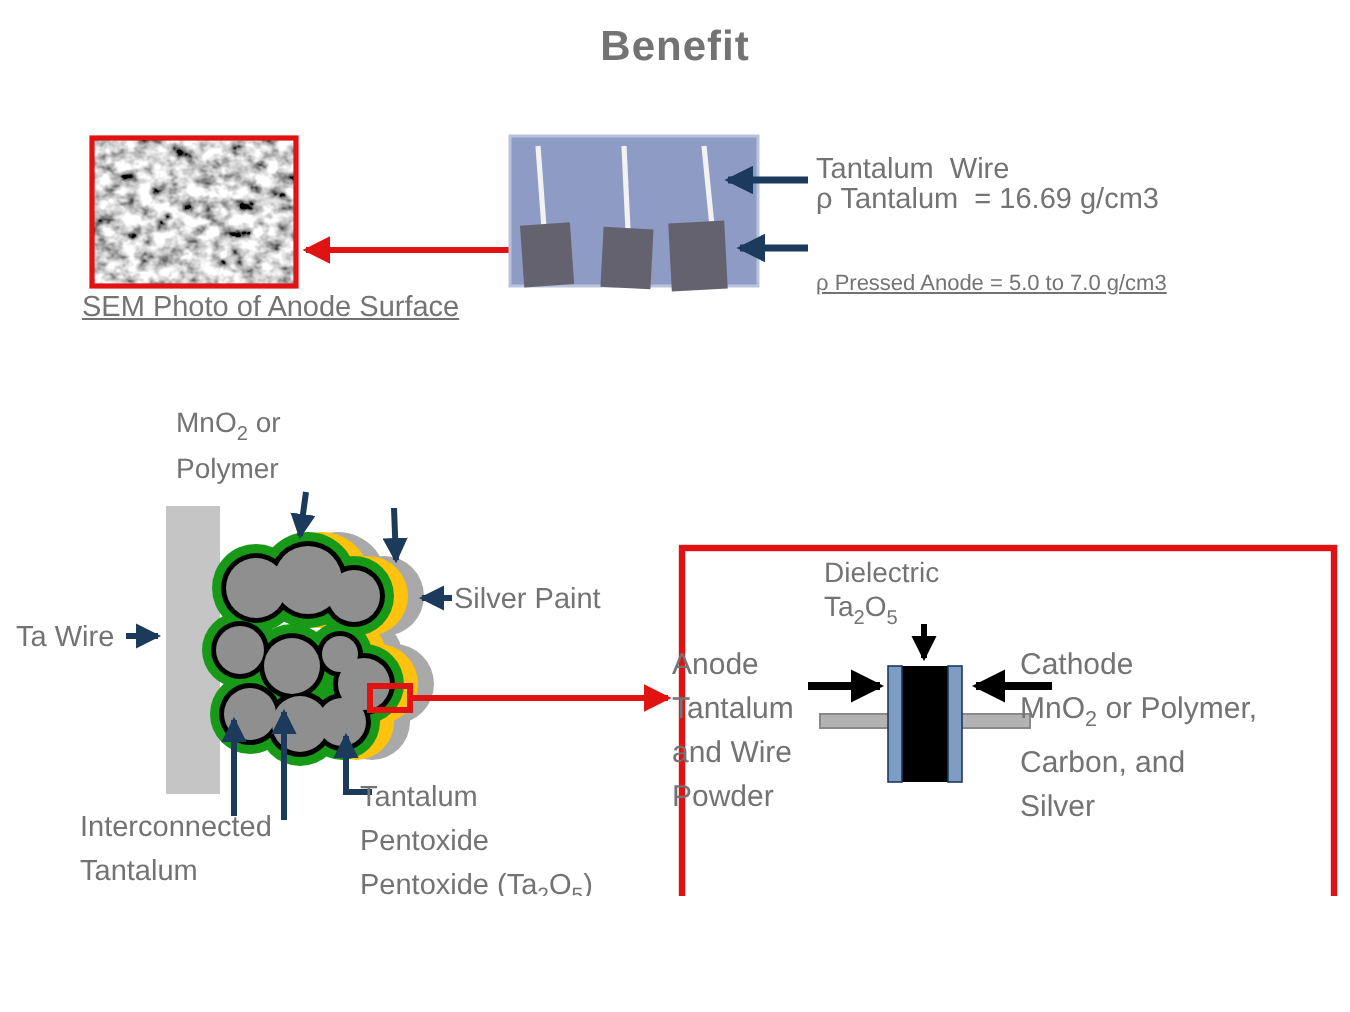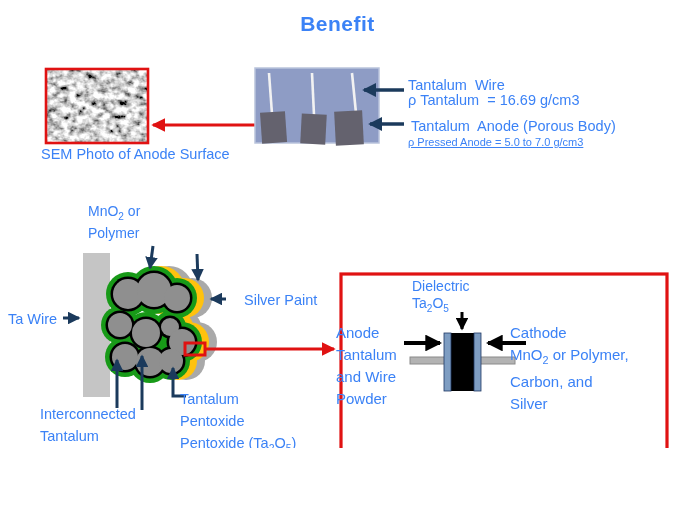--- a/index.html
+++ b/index.html
@@ -1,18 +1,18 @@
 <!DOCTYPE html>
 <html><head>
 <meta charset="utf-8">
 <style>
   html,body { margin:0; padding:0; background:#ffffff; }
   .page {
     position:relative; width:675px; height:448px; background:#ffffff;
-    font-family:"Liberation Sans", sans-serif; color:#3b82f6; overflow:hidden;
+    font-family:"Liberation Sans", sans-serif; color:#737373; overflow:hidden;
   }
   .gfx { position:absolute; left:0; top:0; }
   .t { position:absolute; white-space:nowrap; }
   .ctr { }
   .pre { white-space:pre; }
   sub { font-size:72%; }
   .title { left:0; top:12px; width:675px; text-align:center; font-size:21px; font-weight:bold; letter-spacing:0.5px; }
   .lbl14 { font-size:14px; line-height:17px; }
   .lbl145 { font-size:14.5px; line-height:22px; }
   .lbl15 { font-size:15px; line-height:22px; }
@@ -140,36 +140,35 @@
       <rect x="449" y="333" width="27" height="58" fill="#000000"></rect>
       <rect x="444" y="333" width="7" height="58" fill="#7e9dc2" stroke="#1f3864" stroke-width="0.8"></rect>
       <rect x="474" y="333" width="7" height="58" fill="#7e9dc2" stroke="#1f3864" stroke-width="0.8"></rect>
       <line x1="404" y1="343" x2="440" y2="343" stroke="#000000" stroke-width="4" marker-end="url(#ahBlack)"></line>
       <line x1="526" y1="343" x2="488" y2="343" stroke="#000000" stroke-width="4" marker-end="url(#ahBlack)"></line>
     </g>
   </svg>
 
   <div class="t title">Benefit</div>
 
-  <div class="t" style="left:41px; top:146px; font-size:14.5px;">SEM Photo of Anode Surface</div>
+  <div class="t" style="left:41px; top:146px; font-size:14.5px;text-decoration:underline;">SEM Photo of Anode Surface</div>
 
   <div class="t pre" style="left:408px; top:77px;  font-size:14.5px;">Tantalum  Wire</div>
   <div class="t pre" style="left:408px; top:92px;  font-size:14.5px;">ρ Tantalum  = 16.69 g/cm3</div>
-  <div class="t pre" style="left:411px; top:118px; font-size:14.5px;">Tantalum  Anode (Porous Body)</div>
   <div class="t pre" style="left:408px; top:136px; font-size:11px;text-decoration:underline;">ρ Pressed Anode = 5.0 to 7.0 g/cm3</div>
 
   <div class="t ctr lbl14" style="left:88px; top:203px; width:80px;">
     <div><span>MnO</span><sub>2</sub><span> or</span></div>
     <div>Polymer</div>
   </div>
 
 
   <div class="t" style="left:8px; top:311px; font-size:14.5px;">Ta Wire</div>
 
-  <div class="t" style="left:227px; top:292px; font-size:14.5px;margin-left:17px;">Silver Paint</div>
+  <div class="t" style="left:227px; top:292px; font-size:14.5px;">Silver Paint</div>
 
   <div class="t ctr lbl145" style="left:40px; top:403px; width:120px;">
     <div>Interconnected</div>
     <div>Tantalum</div>
     <div>Particles</div>
   </div>
 
   <div class="t ctr lbl145" style="left:180px; top:388px; width:142px;">
     <div>Tantalum</div>
     <div>Pentoxide</div>

